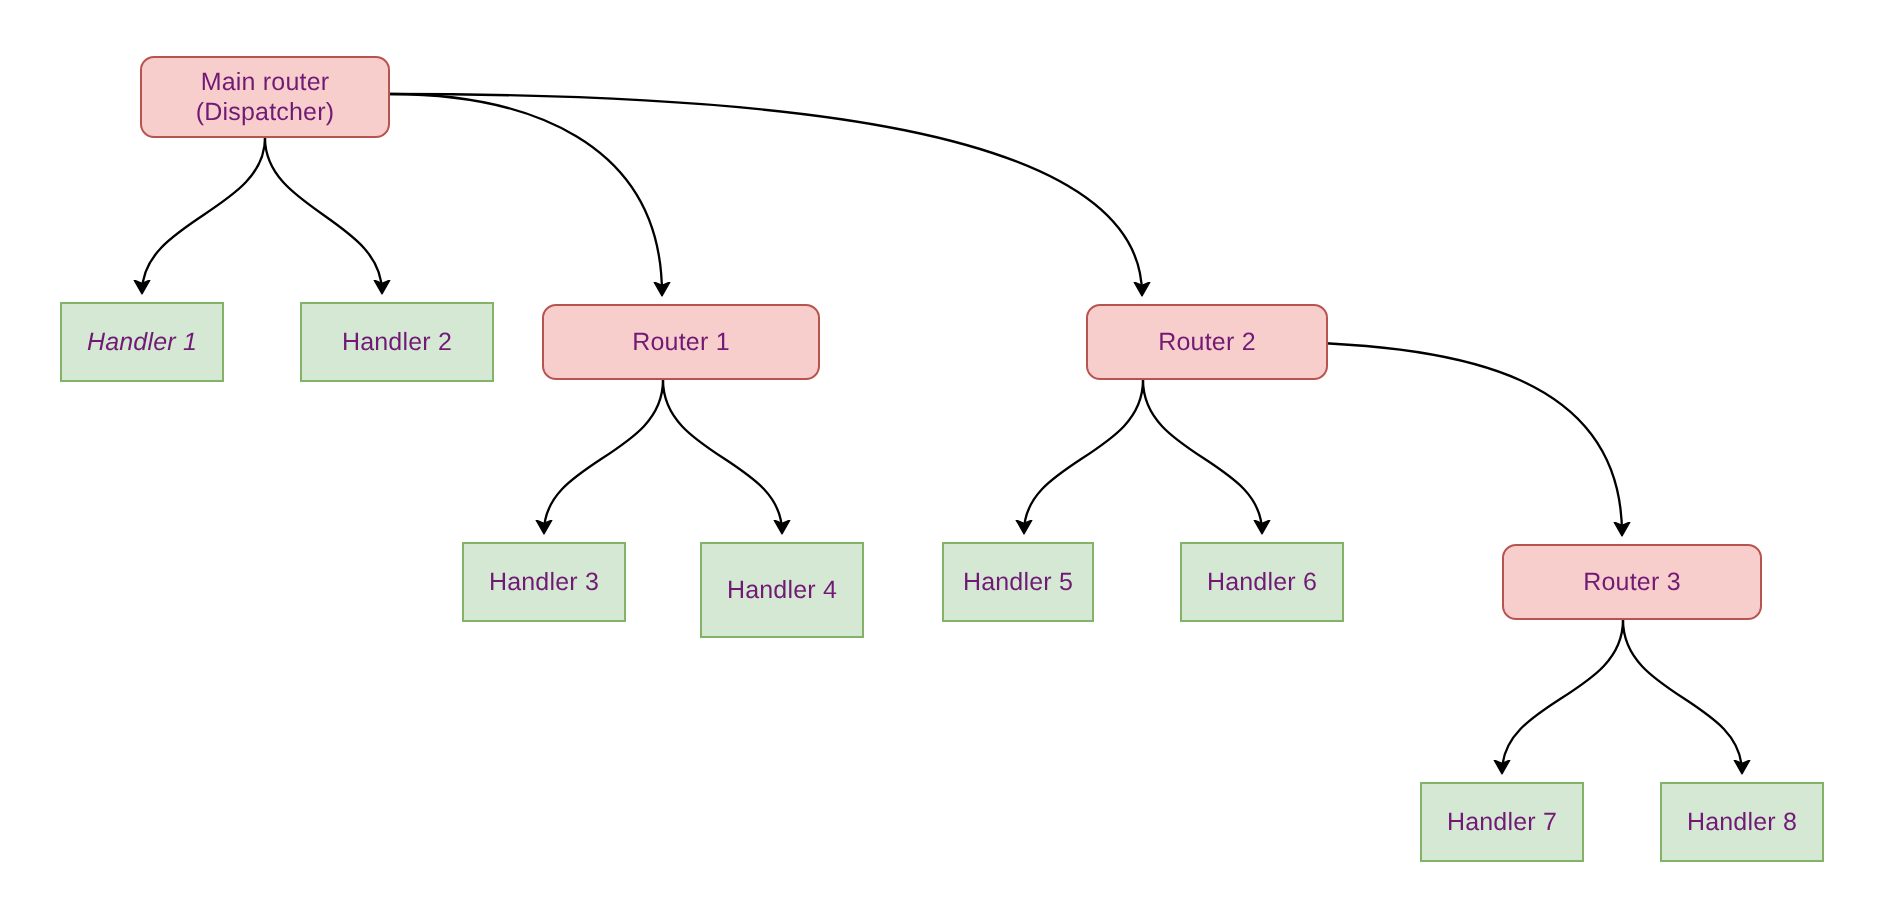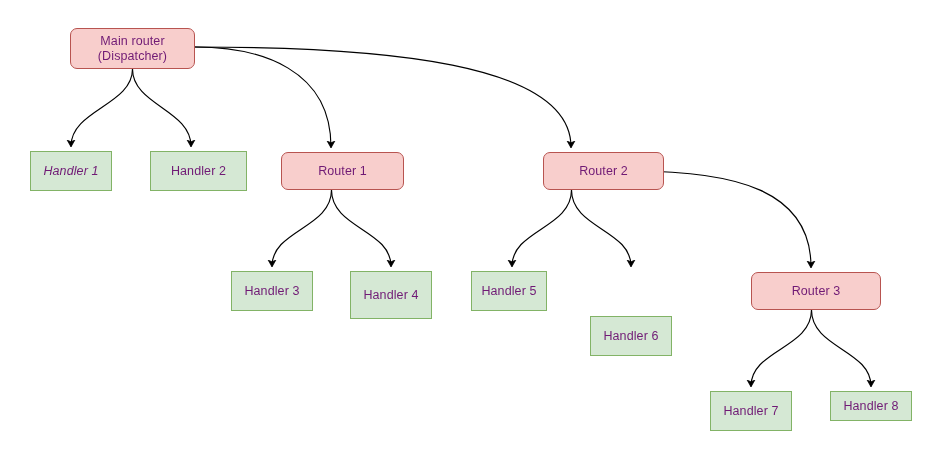--- a/index.html
+++ b/index.html
@@ -81,24 +81,24 @@
         <path d="M 811.5 310 C 811.5 348 751 350 751 386" fill="none" stroke="#000000" stroke-width="1.15" stroke-linecap="round" marker-end="url(#arrowhead)"></path>
         <path d="M 811.5 310 C 811.5 348 871 350 871 386" fill="none" stroke="#000000" stroke-width="1.15" stroke-linecap="round" marker-end="url(#arrowhead)"></path>
       </g>
   </svg>
 
   <div id="nodes-group">
       <div class="node node-router" style="left: 70px; top: 28px; width: 125px; height: 41px;"><span class="node-label">Main router
 (Dispatcher)</span></div>
       <div class="node node-handler" style="left: 30px; top: 151px; width: 82px; height: 40px; font-style: italic;"><span class="node-label">Handler 1</span></div>
       <div class="node node-handler" style="left: 150px; top: 151px; width: 97px; height: 40px;"><span class="node-label">Handler 2</span></div>
-      <div class="node node-router" style="left: 281px; top: 152px; width: 123px; height: 38px;"><span class="node-label">Router 1</span></div>
+      <div class="node node-router" style="left: 271px; top: 152px; width: 139px; height: 38px;"><span class="node-label">Router 1</span></div>
       <div class="node node-router" style="left: 511px; top: 152px; width: 121px; height: 38px; margin-left: 32px;"><span class="node-label">Router 2</span></div>
       <div class="node node-handler" style="left: 231px; top: 271px; width: 82px; height: 40px;"><span class="node-label">Handler 3</span></div>
       <div class="node node-handler" style="left: 350px; top: 271px; width: 82px; height: 48px;"><span class="node-label">Handler 4</span></div>
       <div class="node node-handler" style="left: 471px; top: 271px; width: 76px; height: 40px; justify-content: flex-end;"><span class="node-label">Handler 5</span></div>
-      <div class="node node-handler" style="left: 590px; top: 271px; width: 82px; height: 40px; margin-top: 45px;"><span class="node-label">Handler 6</span></div>
+      <div class="node node-handler" style="left: 590px; top: 271px; width: 82px; height: 40px;"><span class="node-label">Handler 6</span></div>
       <div class="node node-router" style="left: 751px; top: 272px; width: 130px; height: 38px;"><span class="node-label">Router 3</span></div>
       <div class="node node-handler" style="left: 710px; top: 391px; width: 82px; height: 40px;"><span class="node-label">Handler 7</span></div>
-      <div class="node node-handler" style="left: 830px; top: 391px; width: 82px; height: 30px;"><span class="node-label">Handler 8</span></div>
+      <div class="node node-handler" style="left: 830px; top: 391px; width: 82px; height: 40px;"><span class="node-label">Handler 8</span></div>
     </div>
 
 </div>
 
 </body></html>

